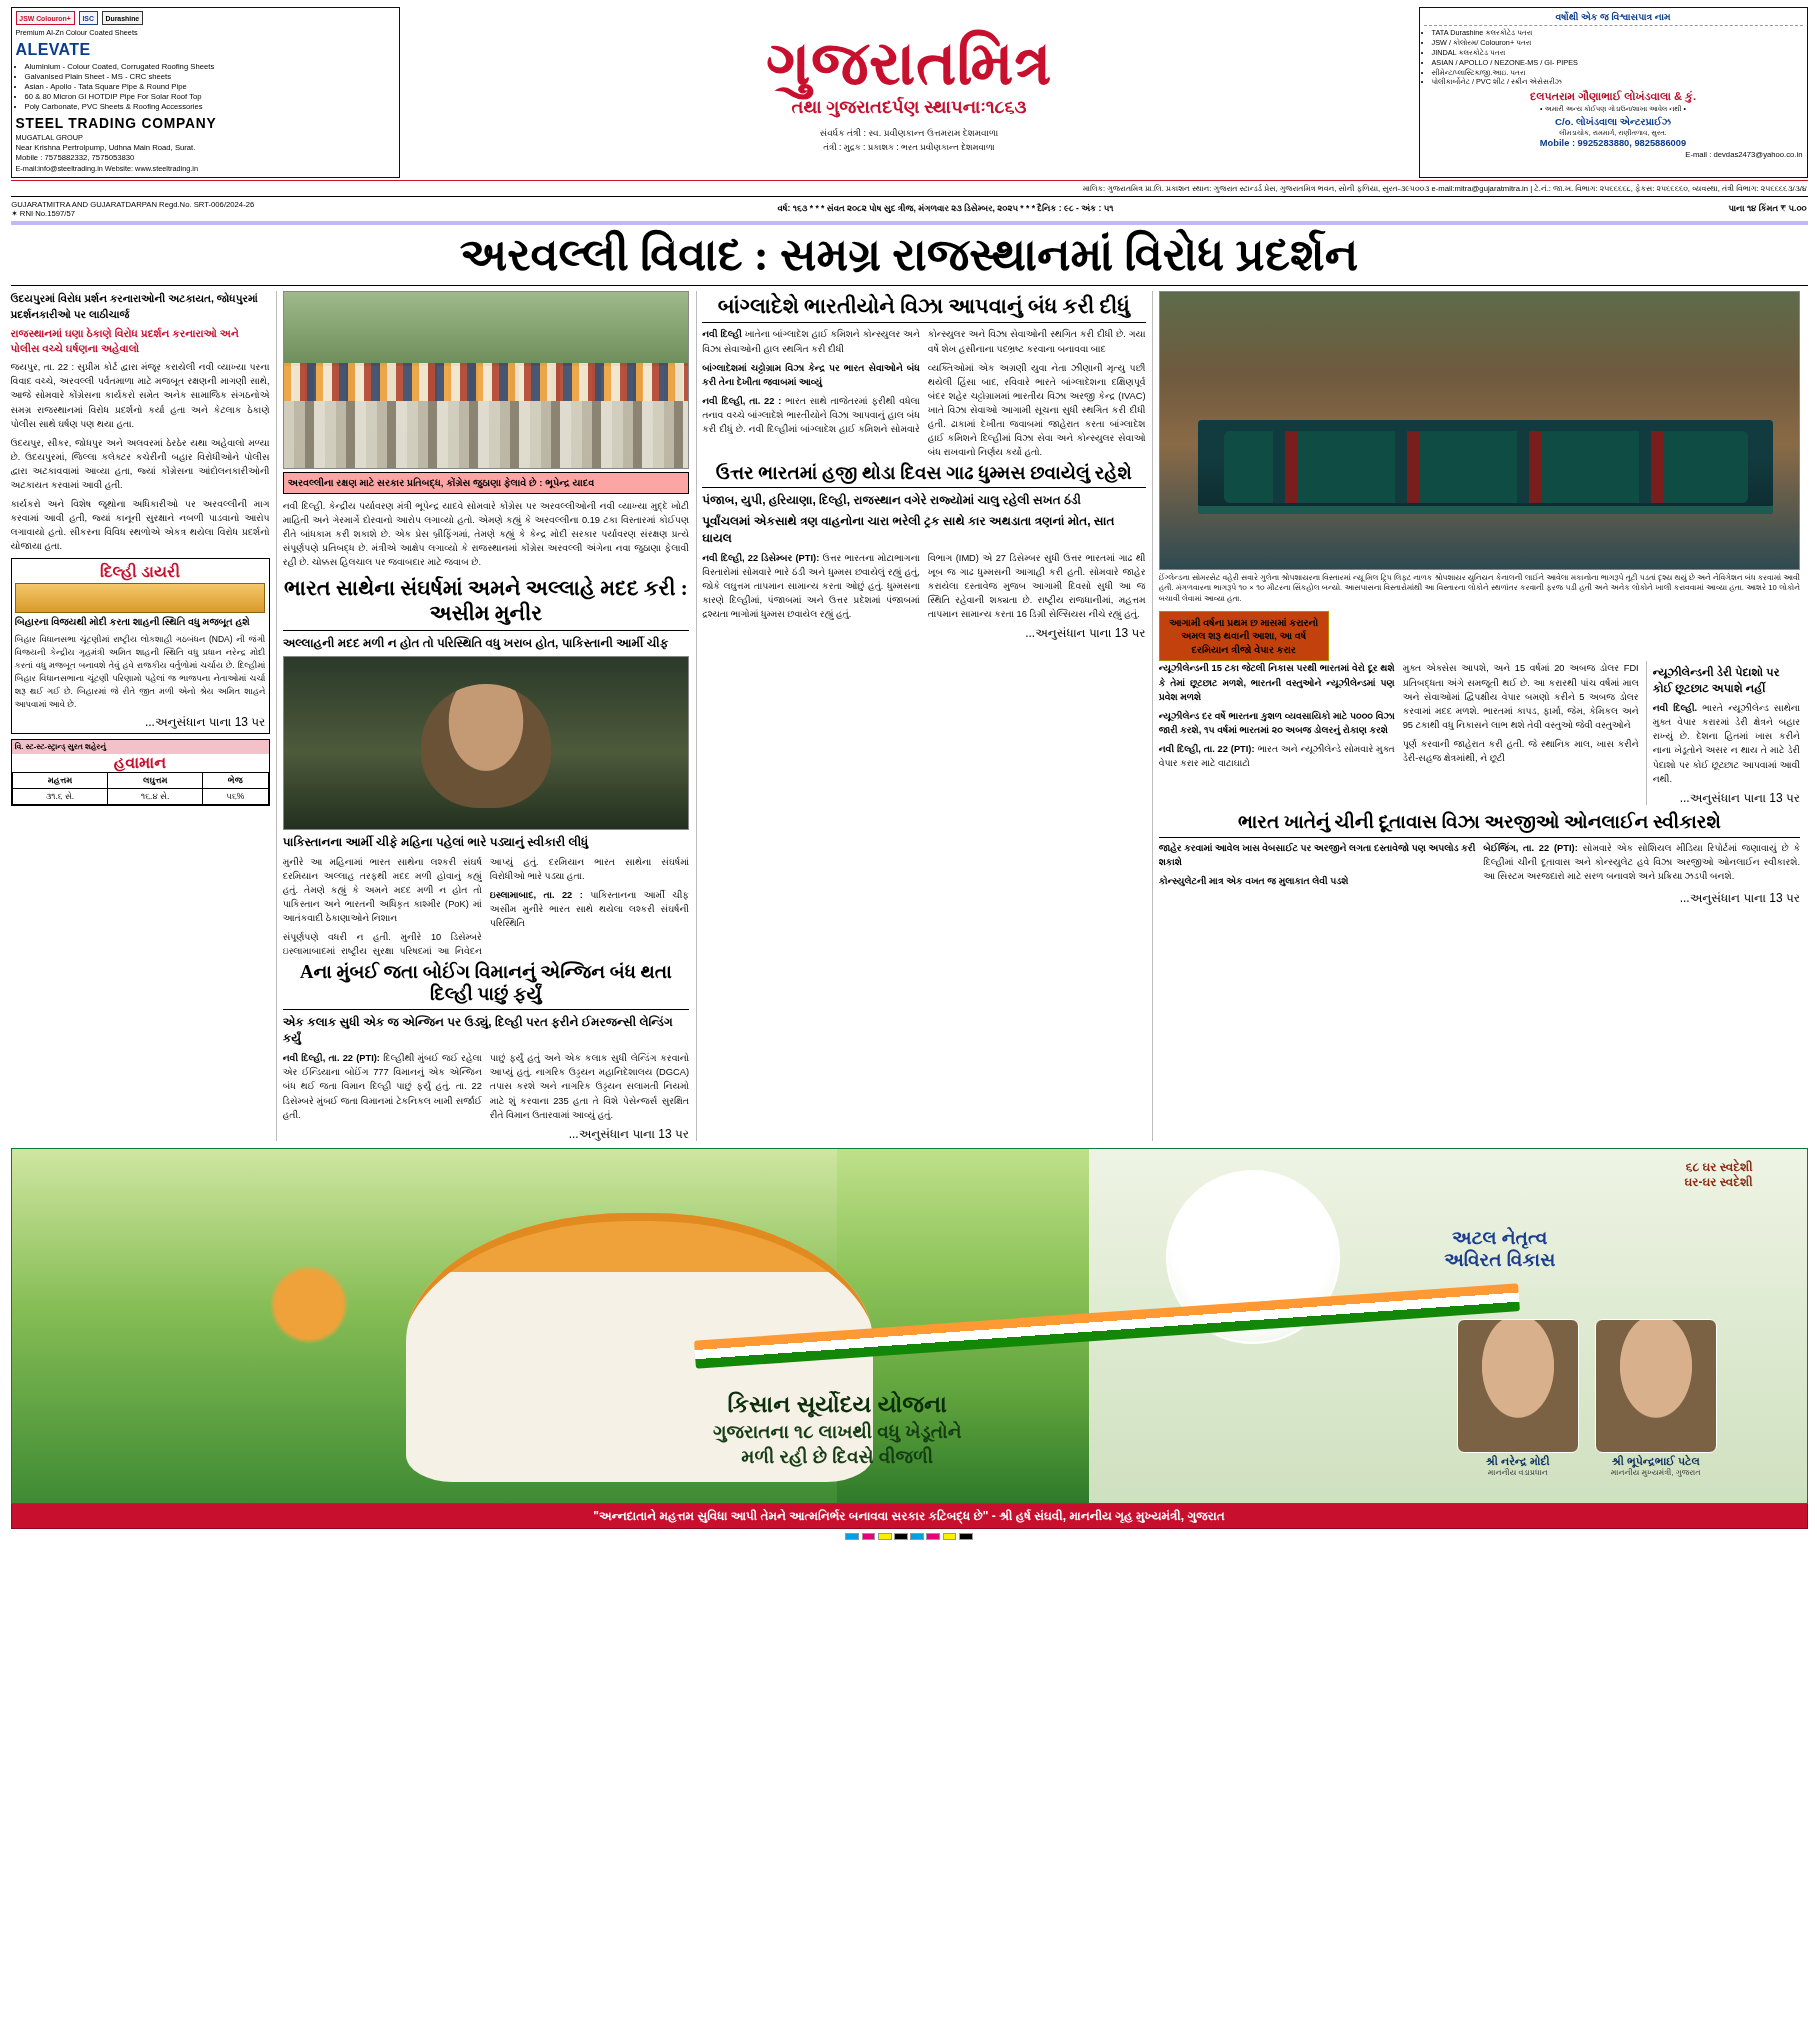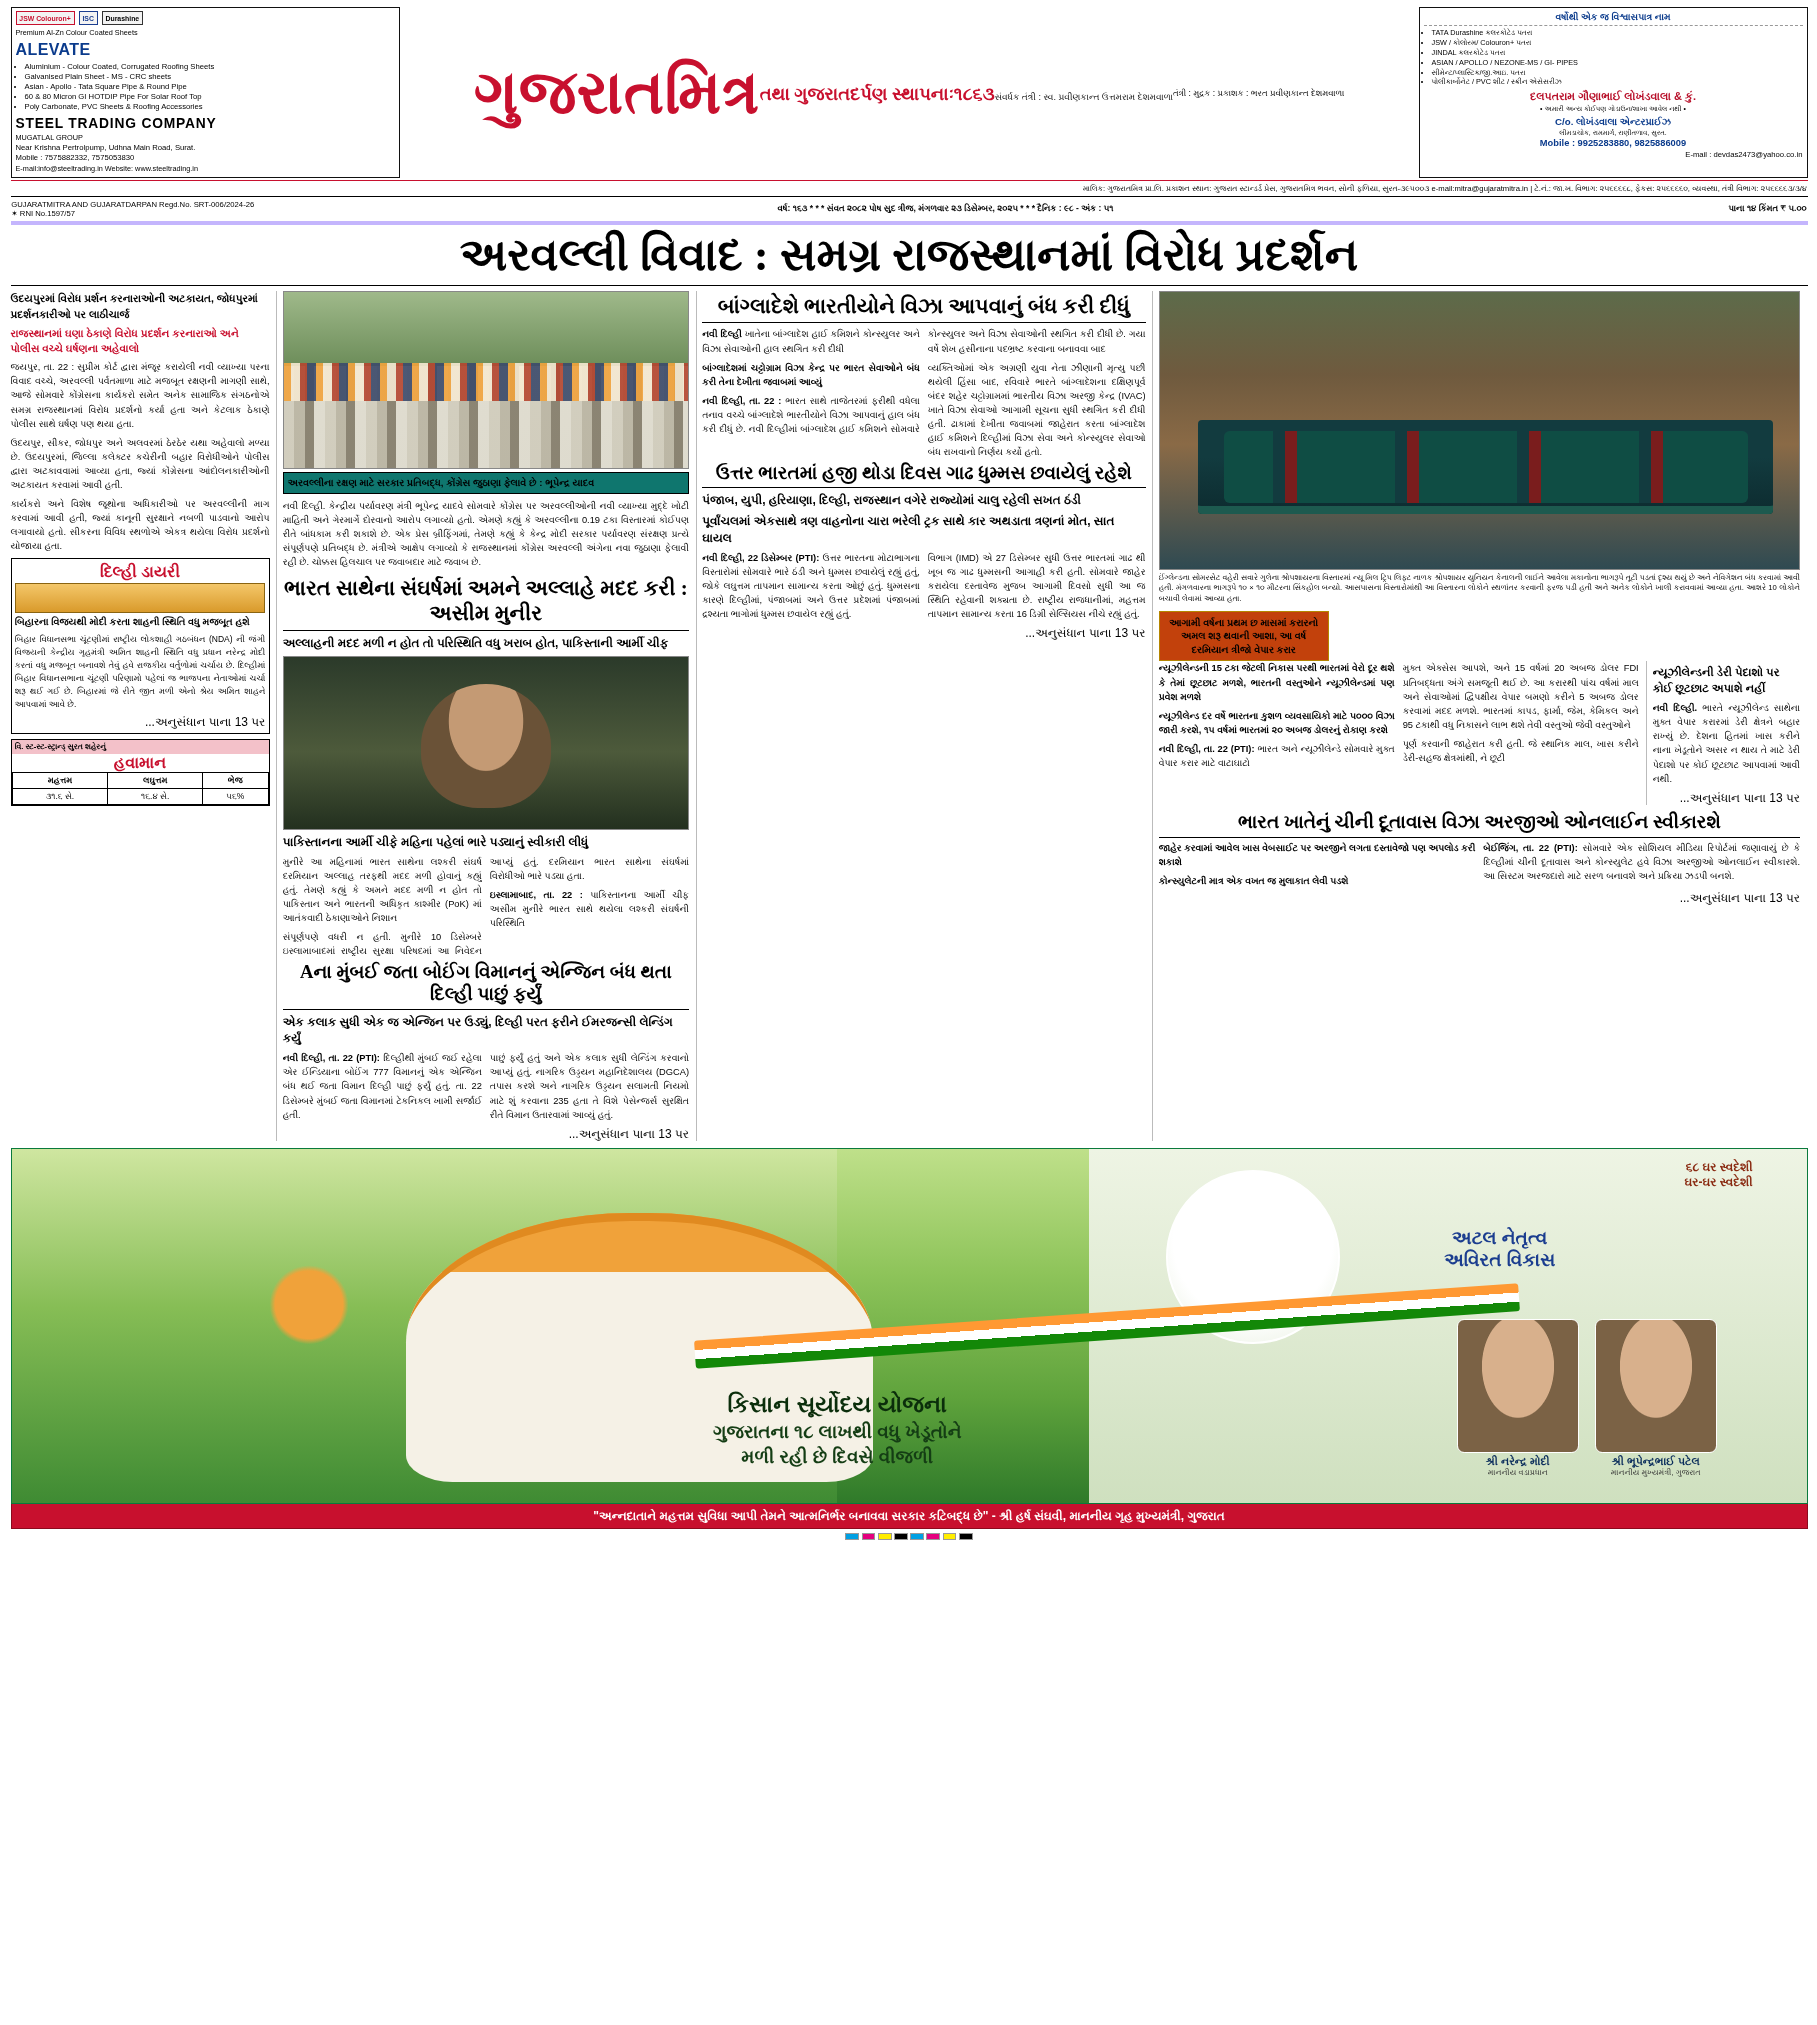--- a/index.html
+++ b/index.html
@@ -47,21 +47,21 @@
   }
   .ad-left ul { margin:1.6px 0 2.4px 0; padding-left:9px; }
   .ad-left li { font-size:7.7px; line-height:1.3; }
   .steel-logo { font-size:13.8px; font-weight:bold; letter-spacing:0.8px; }
   .ad-left .small { font-size:7.3px; }
   .ad-left .contact { font-size:7.7px; }
 
   .title-block {
     flex: 1;
     text-align: left;
-    display:flex; flex-direction:row; justify-content:center; align-items:center;
+    display:flex; flex-direction:column; justify-content:center; align-items:center;
   }
   .paper-title {
     font-family: "Liberation Serif", serif;
     font-size: 61px;
     font-weight: bold;
     color: #c8102e;
     line-height: 1.0;
     letter-spacing: 0.4px;
   }
   .paper-sub {
@@ -150,21 +150,21 @@
   .hl3 {
     font-family:"Liberation Serif", serif;
     font-size: 18.6px; font-weight:bold; text-align:center; line-height:1.2;
     padding: 2.4px 0 3.2px; margin-bottom:3.2px; border-bottom:1.2px solid #000;
   }
   .twocol { column-count:2; column-gap:8px; }
   .cont { font-size:12px; font-weight:normal; text-align:right; }
 
   .boxquote {
     border:1.2px solid #000; padding:3.2px 4px; font-size:9.7px; font-weight:bold; line-height:1.4;
-    margin: 2.4px 0 4.9px; background:#0f766e;
+    margin: 2.4px 0 4.9px; background:#fca5a5;
   }
   .yellowbox {
     background:#c2410c; border:0.8px solid #b58600; padding:4px 4.9px;
     font-size:9.7px; font-weight:bold; line-height:1.4; text-align:center;
     position:relative;
   }
 
   
   .ph-crowd {
     height: 178px;

